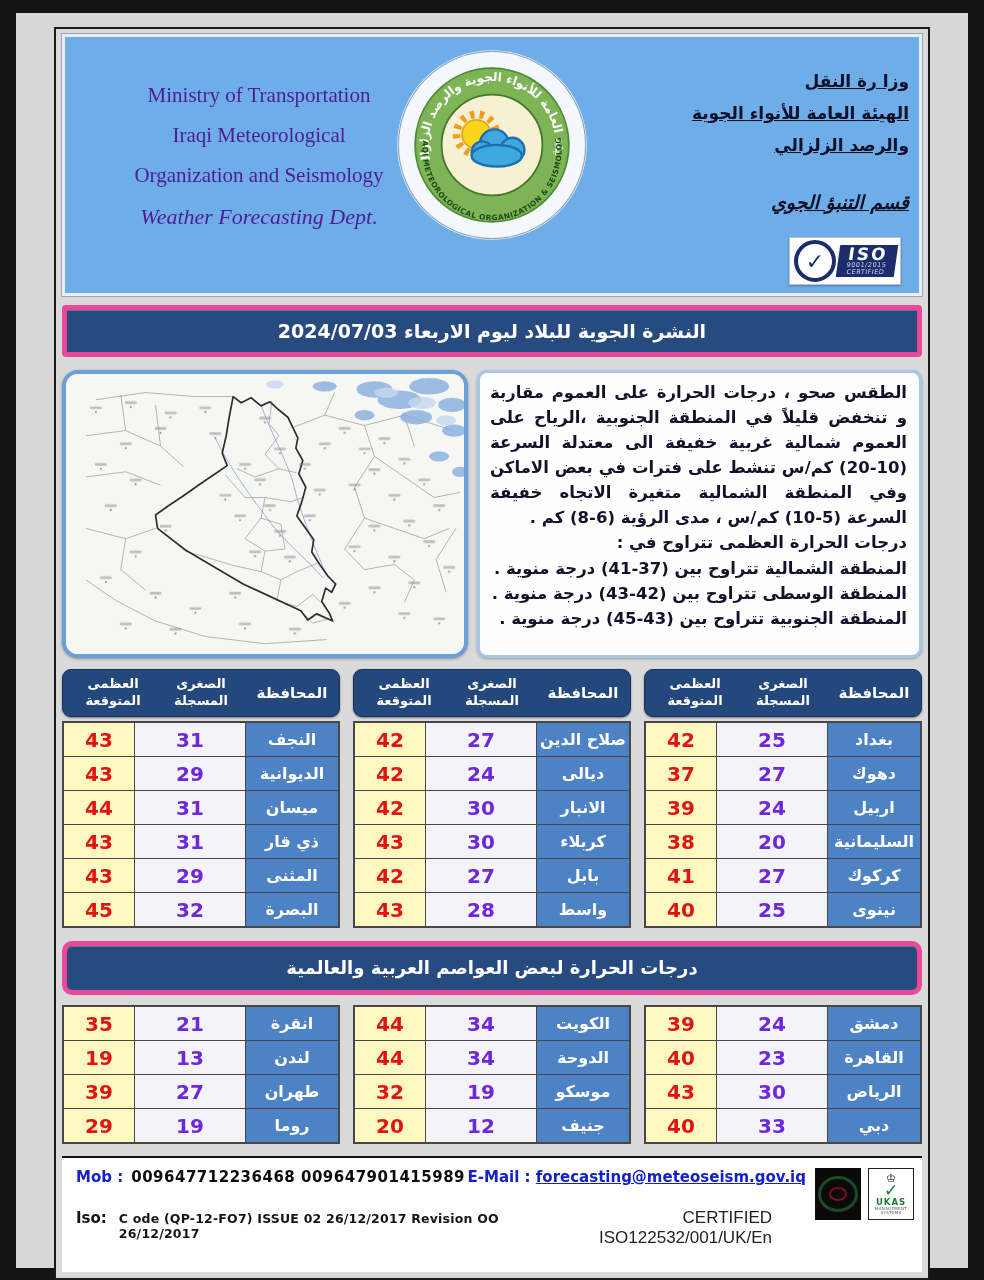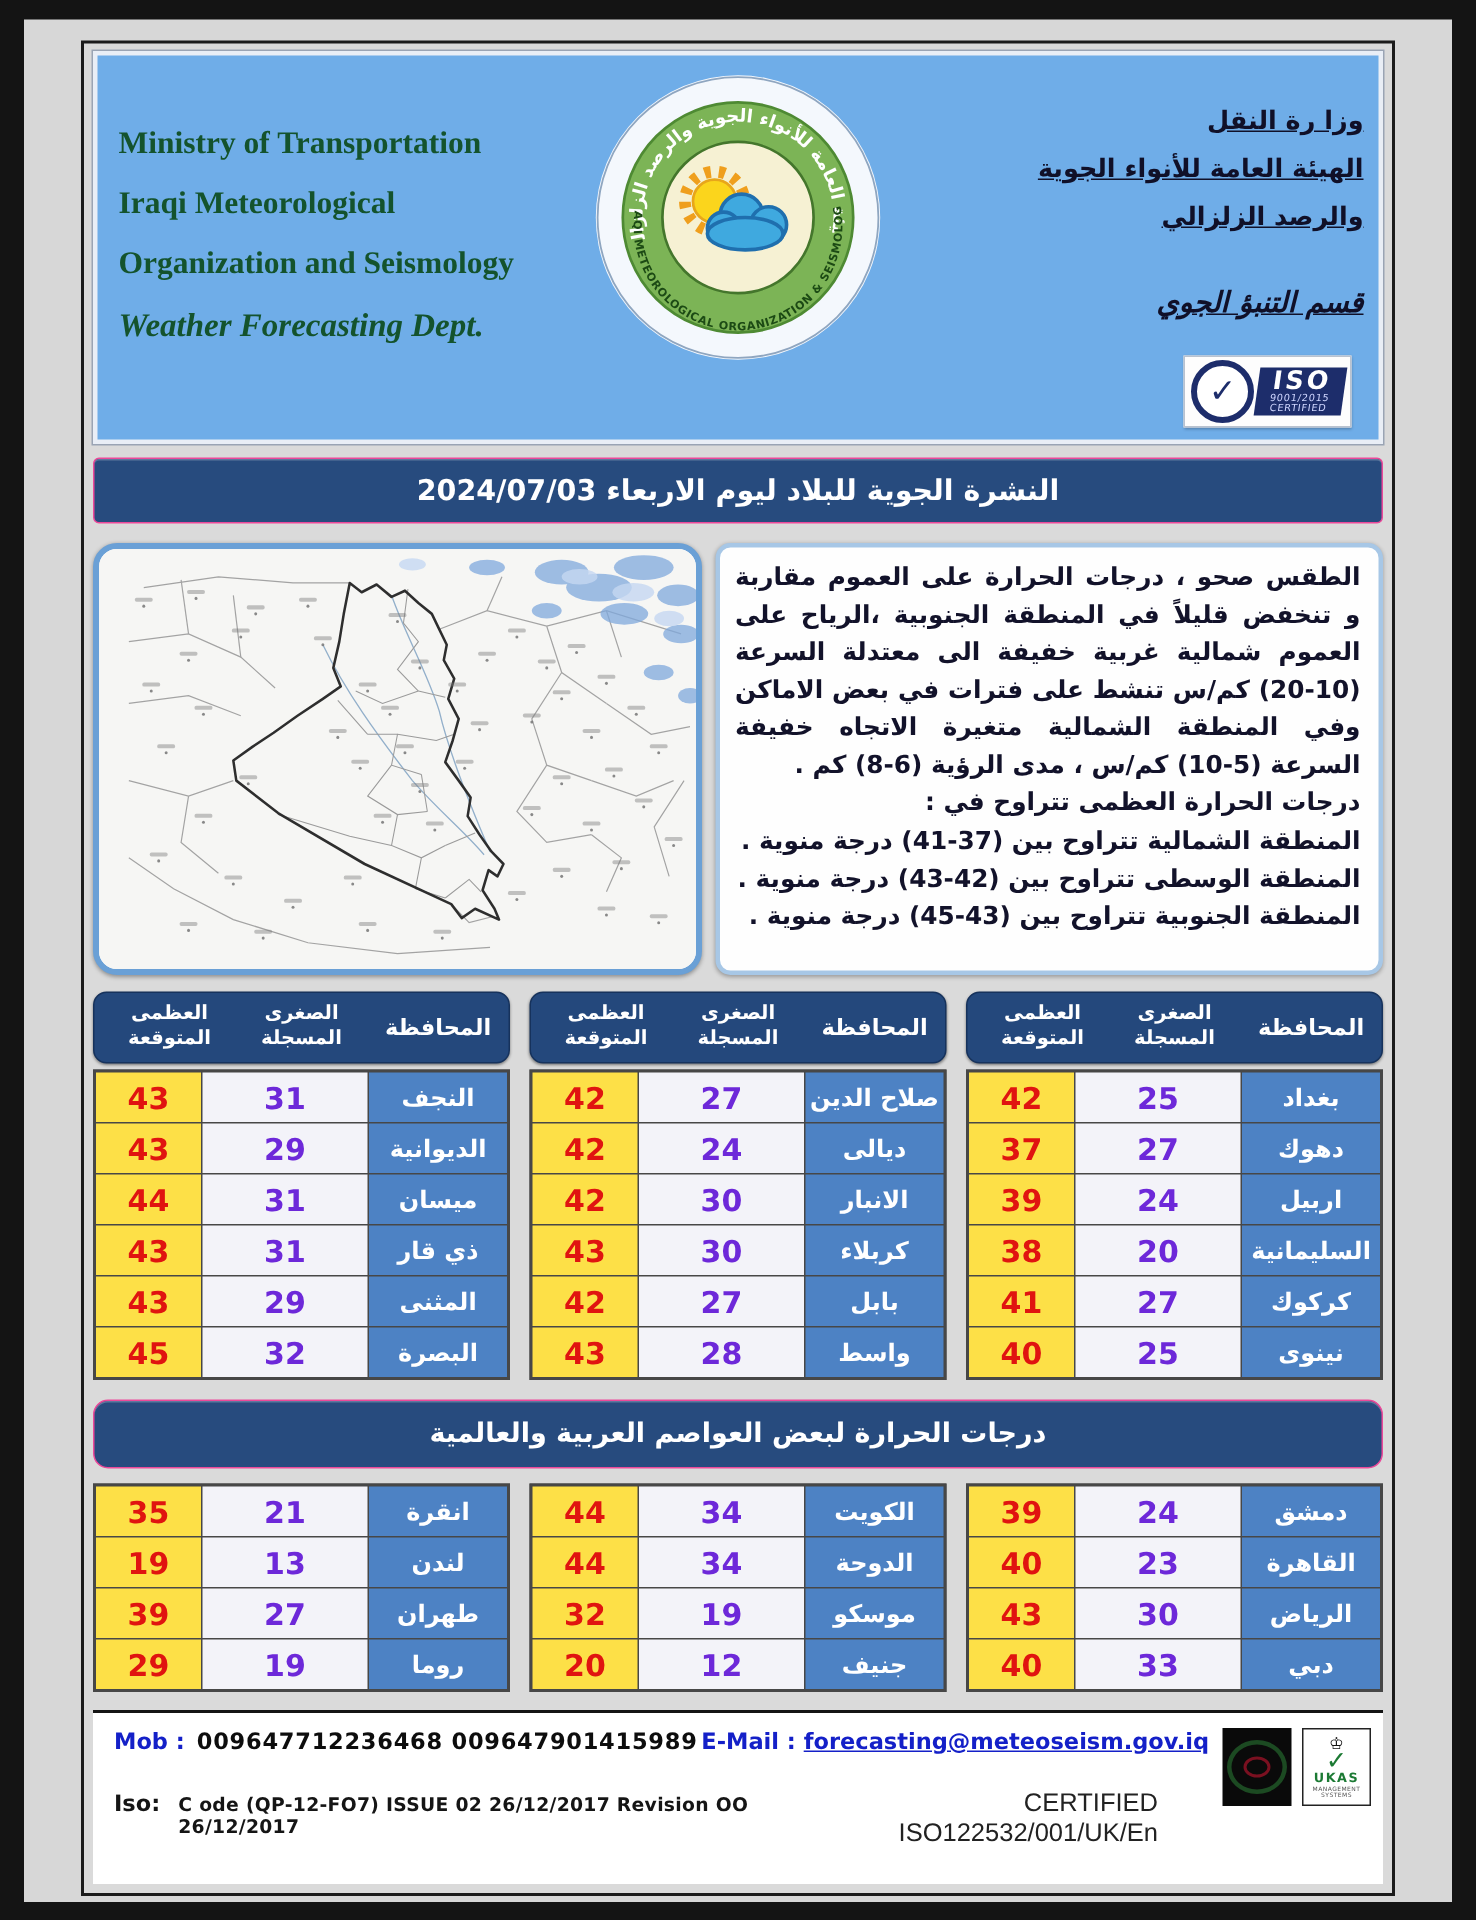--- a/index.html
+++ b/index.html
@@ -22,22 +22,22 @@
       radial-gradient(ellipse 30% 45% at 50% 2%, rgba(255,255,255,.95), rgba(255,255,255,0) 65%),
       radial-gradient(ellipse 26% 18% at 12% 62%, rgba(255,255,255,.85), rgba(255,255,255,0) 70%),
       radial-gradient(ellipse 30% 20% at 30% 88%, rgba(255,255,255,.9), rgba(255,255,255,0) 70%),
       radial-gradient(ellipse 34% 22% at 68% 92%, rgba(255,255,255,.92), rgba(255,255,255,0) 72%),
       radial-gradient(ellipse 28% 16% at 90% 70%, rgba(255,255,255,.8), rgba(255,255,255,0) 70%),
       radial-gradient(ellipse 20% 12% at 78% 30%, rgba(255,255,255,.55), rgba(255,255,255,0) 70%),
       linear-gradient(180deg,#5d9fdf 0%,#6fadе8 35%,#7ab5ec 55%,#9ac9f1 80%,#bcdcf6 100%);
     background-color:#6fade8;
   }
   .hdr-left{
-    position:absolute;left:14px;top:38px;width:360px;text-align:left;
-    font-family:"Liberation Serif",serif;font-weight:bold;color:#14532d;
+    position:absolute;left:14px;top:38px;width:360px;text-align:center;
+    font-family:"Liberation Serif",serif;font-weight:normal;color:#4c1d95;
   }
   .hdr-left .ln{font-size:21px;line-height:40px;white-space:nowrap;}
   .hdr-left .dept{font-size:22px;line-height:44px;font-style:italic;}
   .hdr-right{
     position:absolute;right:10px;top:28px;width:300px;text-align:right;direction:rtl;
     font-weight:bold;color:#101028;text-decoration:underline;
   }
   .hdr-right .ln{font-size:17px;line-height:32px;white-space:nowrap;}
   .hdr-right .dept{font-size:19px;line-height:30px;font-style:italic;margin-top:26px;}
   .logo{position:absolute;left:50%;top:12px;transform:translateX(-50%);}
@@ -53,21 +53,21 @@
   }
   .isoBadge .tag{
     flex:1;margin:3px 4px 3px 2px;background:#1d2d6b;color:#fff;text-align:center;
     transform:skewX(-8deg);padding:1px 0;
   }
   .isoBadge .tag .big{font-size:17px;font-weight:bold;letter-spacing:2px;line-height:16px;}
   .isoBadge .tag .sm{font-size:6.5px;line-height:7px;letter-spacing:.5px;color:#cfd6ff;}
   
   .bar{
     background:#274b7e;color:#fff;text-align:center;font-weight:bold;direction:rtl;
-    border-radius:4px;border:1px solid #ec4899;box-shadow:inset 0 1px 0 rgba(255,255,255,.25);
+    border-radius:4px;border:5px solid #ec4899;box-shadow:inset 0 1px 0 rgba(255,255,255,.25);
   }
   .bar.main{height:42px;line-height:42px;font-size:19px;margin-top:9px;}
   .bar.caps{height:44px;line-height:44px;font-size:18px;border-radius:10px;margin:13px 0 10px 0;}
   
   .contentRow{display:flex;direction:ltr;gap:9px;margin-top:13px;align-items:stretch;}
   .mapBox{
     width:398px;height:280px;flex:none;background:#fbfbfb;border:4px solid #6aa0d6;
     border-radius:16px;overflow:hidden;box-shadow:0 1px 3px rgba(0,0,0,.35);
   }
   .mapBox svg{display:block;width:100%;height:100%;}
@@ -87,21 +87,21 @@
     border:1px solid #16325c;
   }
   .th-city{width:94px;text-align:center;font-weight:bold;font-size:15px;}
   .th-2line{width:88px;display:flex;flex-direction:column;align-items:center;font-weight:bold;font-size:13px;line-height:1.3;justify-content:center;}
   .tbody{border:2px solid #474747;background:#474747;}
   .tr{display:flex;height:33px;}
   .tr + .tr{margin-top:1px;}
   .td{display:flex;align-items:center;justify-content:center;font-weight:bold;}
   .td.city{width:92px;background:#4d82c4;color:#fff;font-size:16px;flex:none;text-align:center;}
   .td.min{width:110px;background:#f3f3f9;color:#6d28d9;font-size:20px;flex:none;margin-right:1px;}
-  .td.max{flex:1;background:#fde047;color:#e01410;font-size:20px;margin-right:1px;}
+  .td.max{flex:1;background:#fef9c3;color:#e01410;font-size:20px;margin-right:1px;}
   
   .footer{
     position:relative;background:#fff;border-top:2px solid #141414;margin-top:12px;
     padding:10px 110px 24px 14px;min-height:78px;
   }
   .fRow1{display:flex;align-items:baseline;font-size:15px;font-weight:bold;color:#0d0d0d;}
   .fRow1 .mobLabel{color:#1420c8;}
   .fRow1 .mobNums{margin-left:8px;letter-spacing:.5px;}
   .fRow1 .emailWrap{margin-left:auto;margin-right:6px;}
   .fRow1 .emailLabel{color:#1420c8;}

